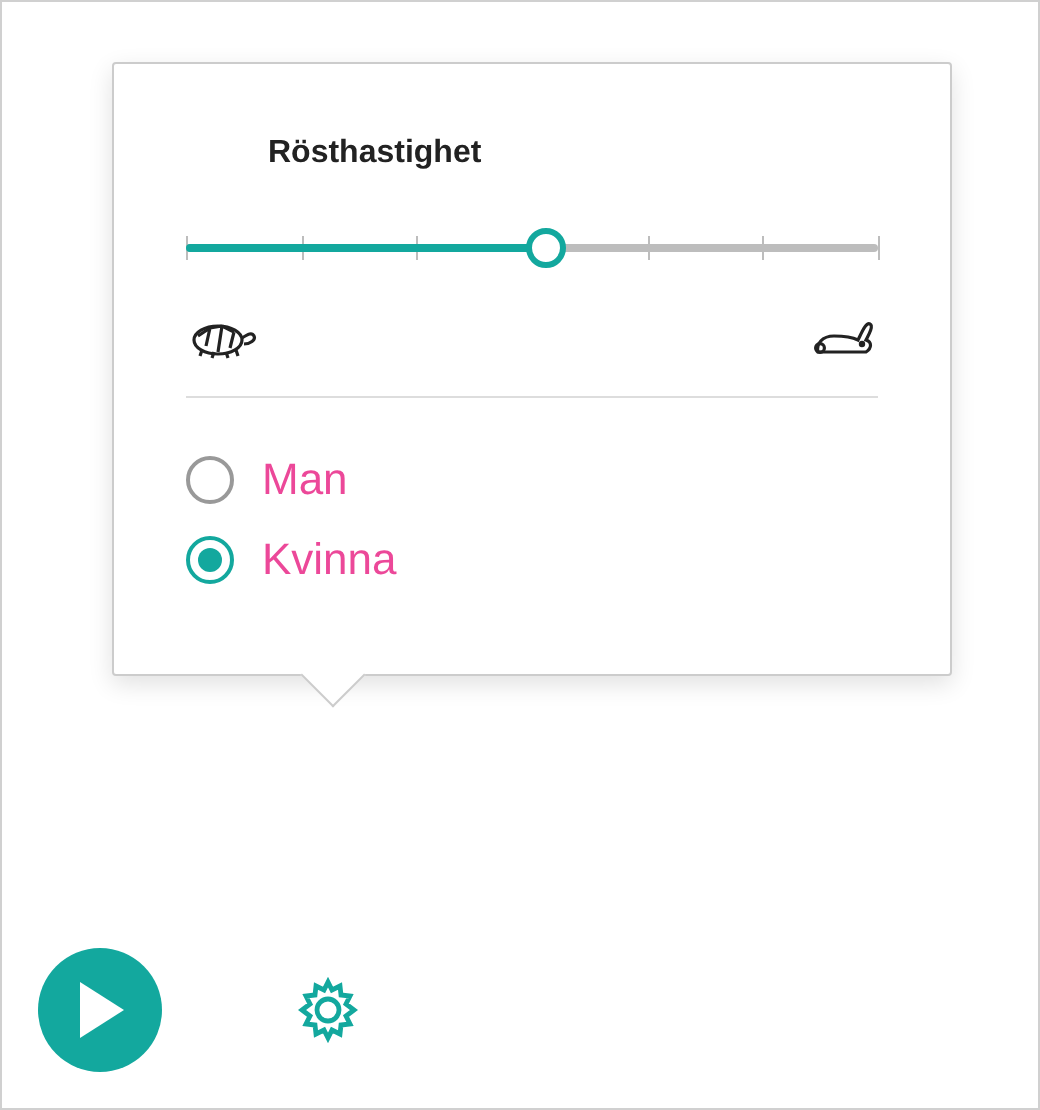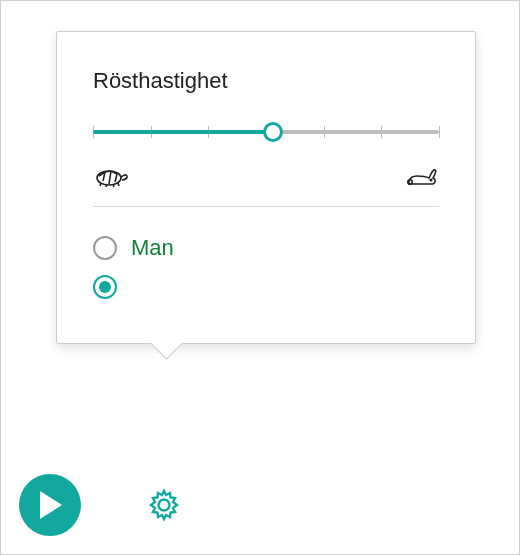--- a/index.html
+++ b/index.html
@@ -28,24 +28,25 @@
     bottom: -12px;
     left: 98px;
     width: 22px;
     height: 22px;
     background: #fff;
     border-right: 1px solid #ccc;
     border-bottom: 1px solid #ccc;
     transform: rotate(45deg);
   }
   .section-title {
-    font-size: 22px;
-    font-weight: 400;
+    font-size: 16px;
+    font-weight: 700;
     color: #222;
     margin-bottom: 28px;
+    margin-left: 41px;
   }
   .slider-wrap {
     position: relative;
     height: 40px;
     margin-bottom: 6px;
   }
   .slider-track {
     position: absolute;
     top: 8px;
     left: 0;
@@ -119,21 +120,21 @@
     border-color: #13a89e;
   }
   .radio-dot {
     width: 12px;
     height: 12px;
     border-radius: 50%;
     background: #13a89e;
   }
   .radio-label {
     font-size: 22px;
-    color: #15803d;
+    color: #ec4899;
     text-align: center;
   }
   .footer {
     position: absolute;
     bottom: 18px;
     left: 18px;
     display: flex;
     align-items: center;
     gap: 62px;
   }
@@ -202,20 +203,21 @@
 
   <div class="radio-row">
     <div class="radio-circle"></div>
     <div class="radio-label">Man</div>
   </div>
 
   <div class="radio-row">
     <div class="radio-circle selected">
       <div class="radio-dot"></div>
     </div>
+    <div class="radio-label">Kvinna</div>
   </div>
 
 </div>
 
 <div class="footer">
   <div class="play-btn">
     <svg width="24" height="28" viewBox="0 0 24 28">
       <polygon points="0,0 22,14 0,28" fill="#fff"></polygon>
     </svg>
   </div>

